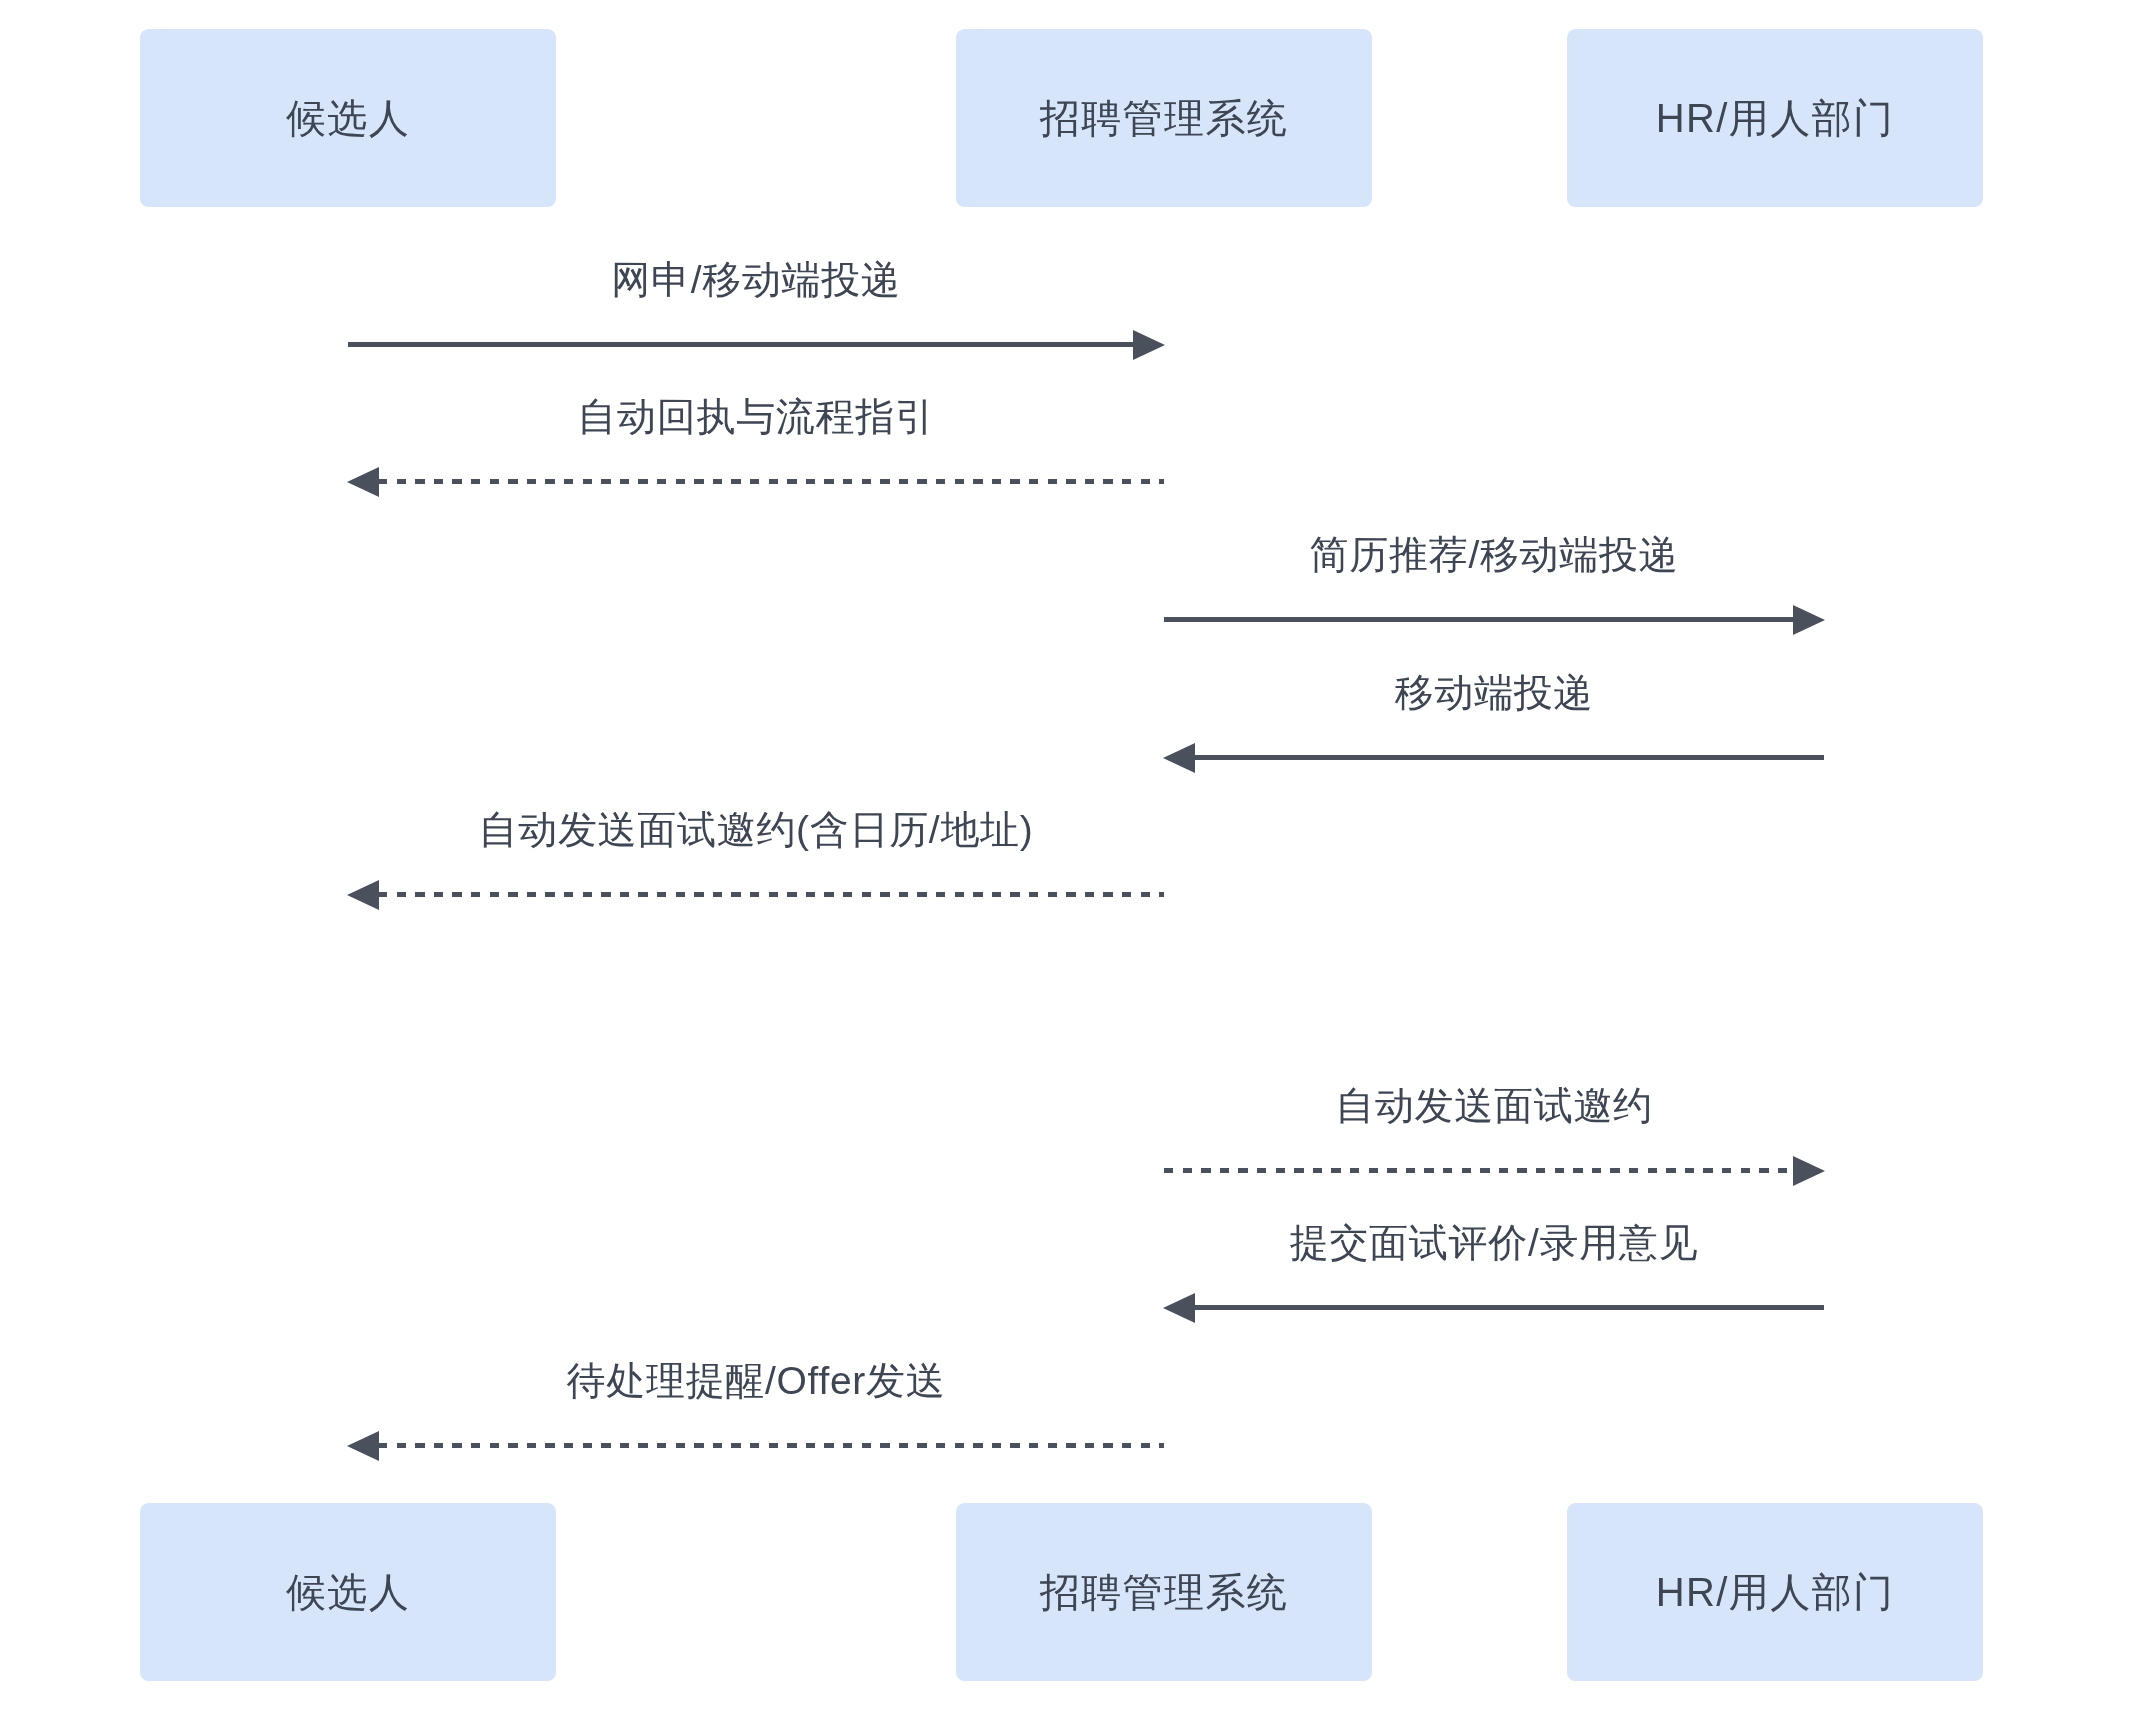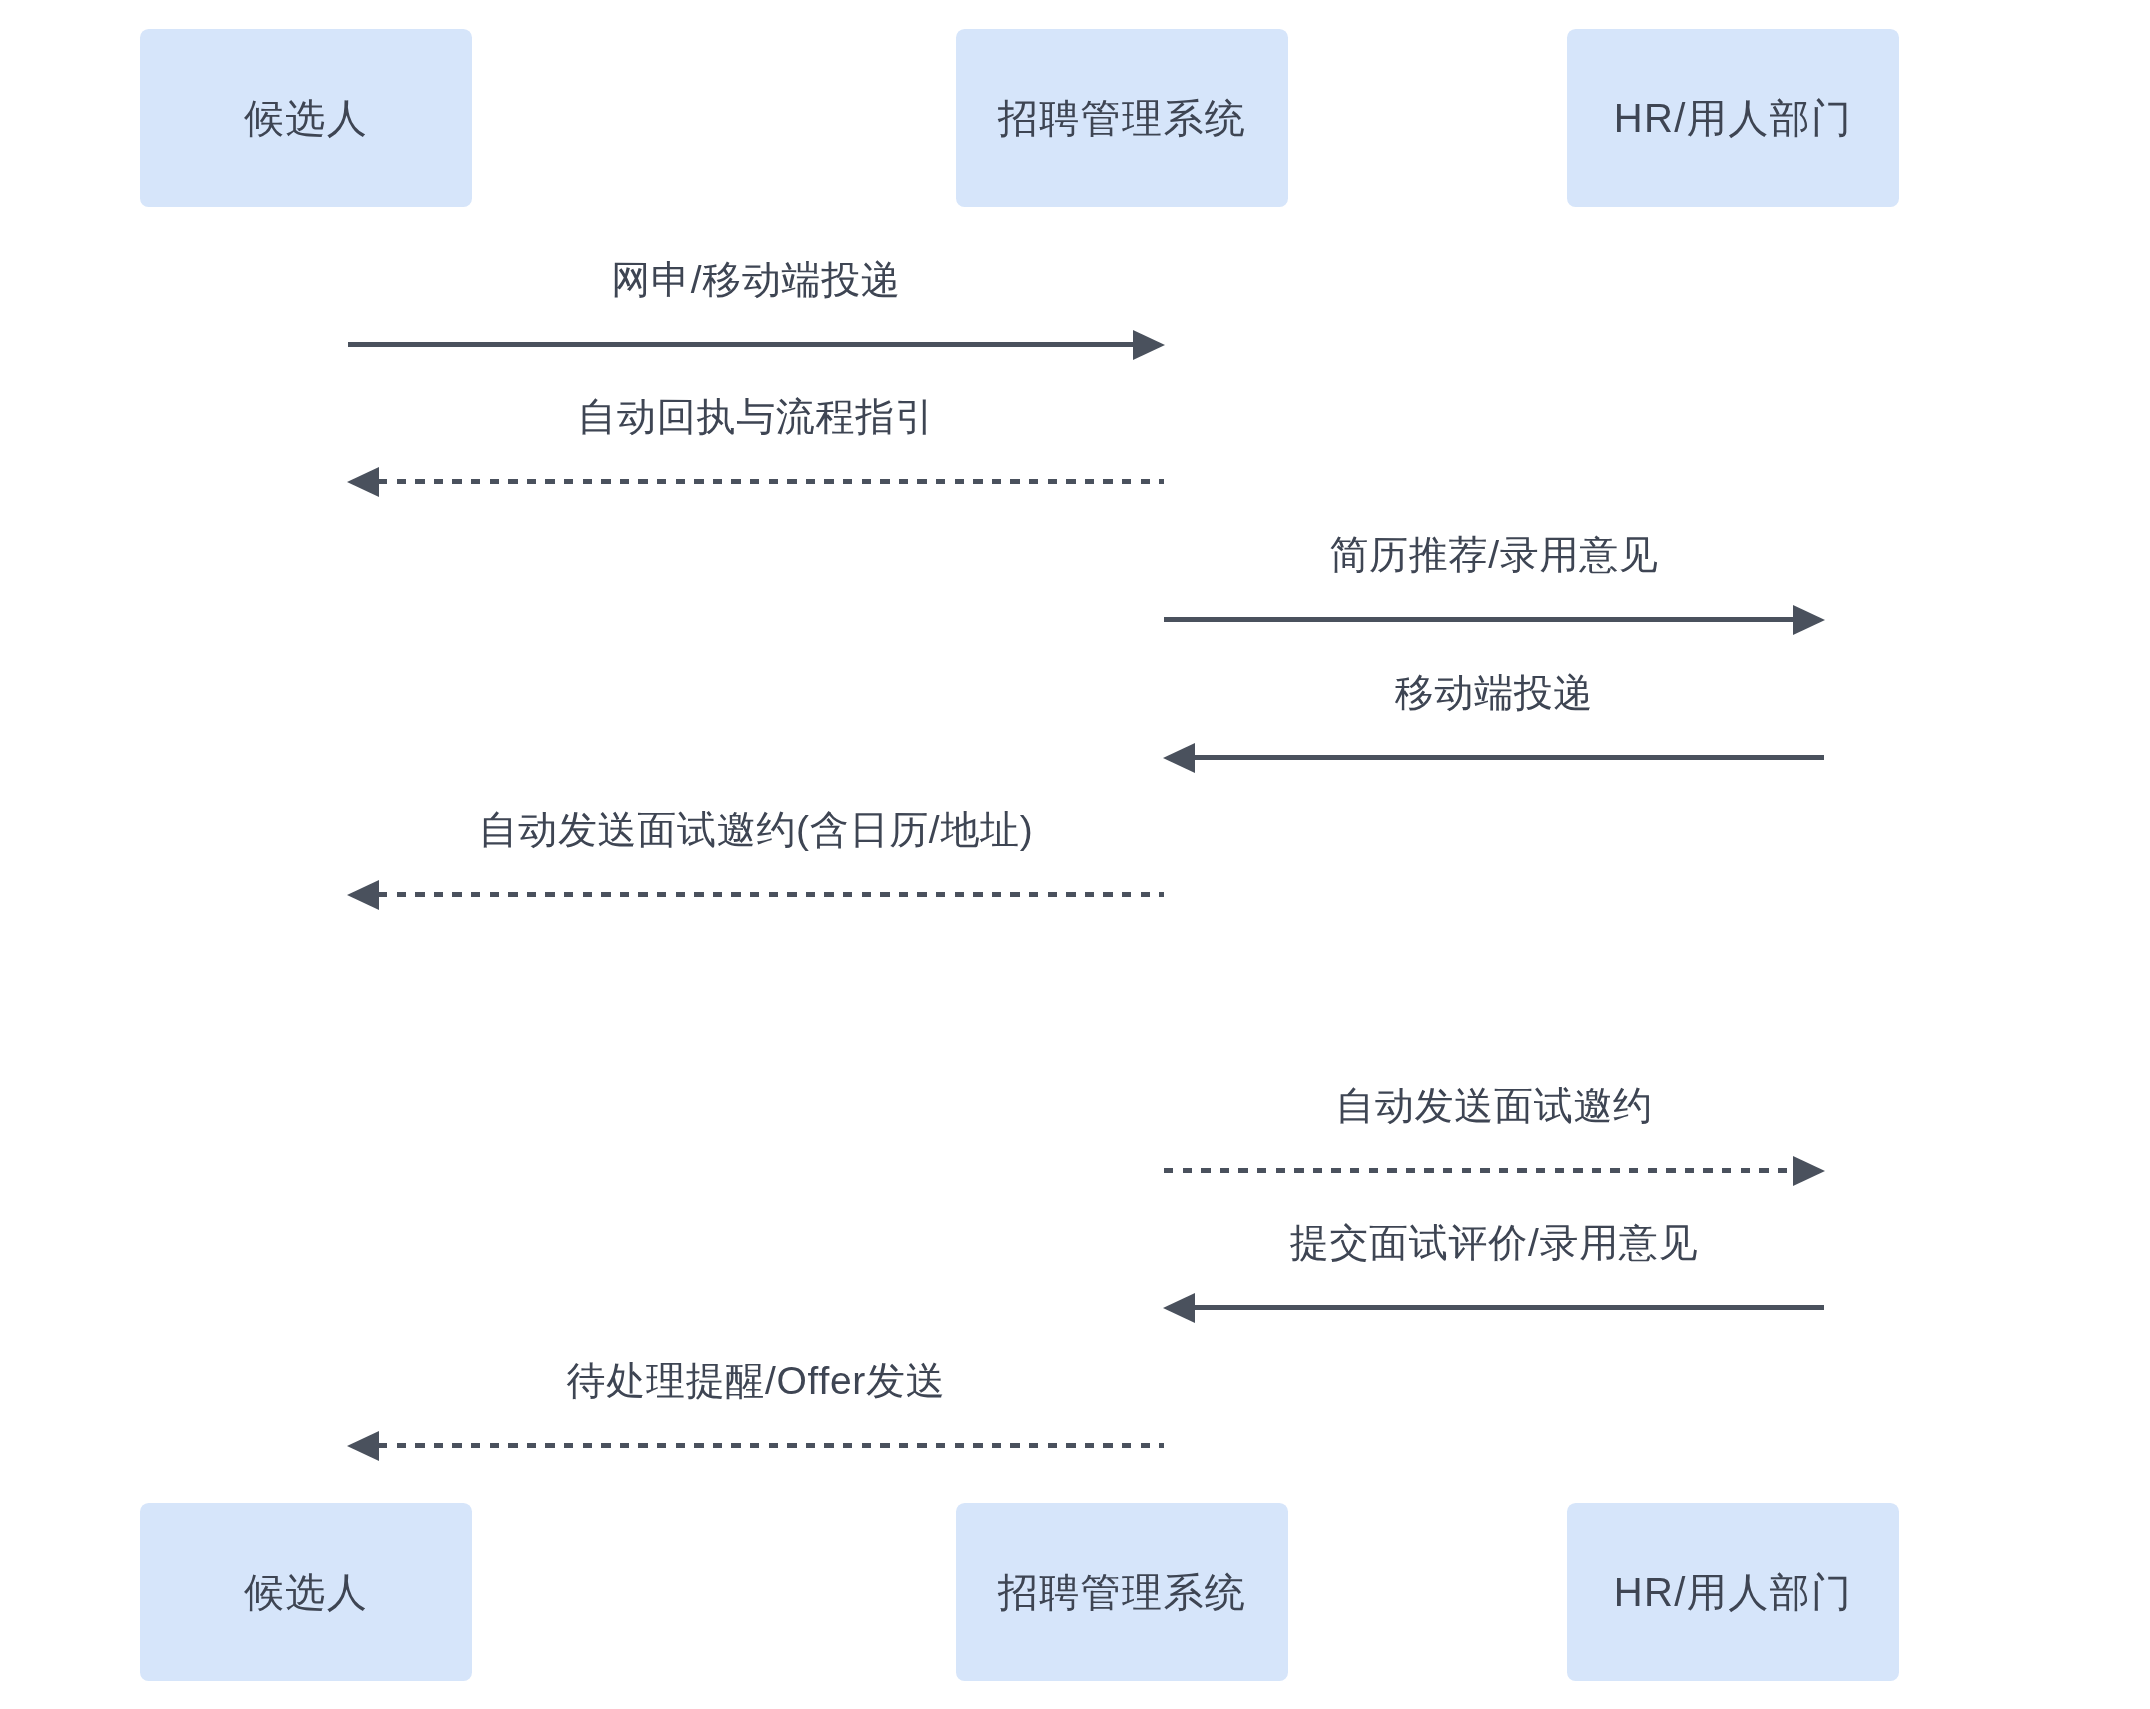--- a/index.html
+++ b/index.html
@@ -7,21 +7,21 @@
     width:2151px;height:1710px;
     background:#ffffff;
     font-family:"Liberation Sans","DejaVu Sans",sans-serif;
     position:relative;overflow:hidden;
   }
   .diagram{position:absolute;inset:0;}
 
   
   .actor{
     position:absolute;
-    width:332px;height:178px;
+    width:416px;height:178px;
     background:#d6e5fa;
     border-radius:8.6px;
     display:flex;align-items:center;justify-content:center;
   }
   .actor .actor-label{
     font-size:40px;
     color:#3e4553;
     letter-spacing:1.4px;
     white-space:nowrap;
   }
@@ -96,21 +96,21 @@
   </div>
 
   <div class="msg span-left" style="top:394px">
     <div class="msg-label">自动回执与流程指引</div>
     <div class="msg-line dashed to-left">
       <i class="head head-left"></i>
     </div>
   </div>
 
   <div class="msg span-right" style="top:532px">
-    <div class="msg-label">简历推荐/录用意见</div>
+    <div class="msg-label">简历推荐/移动端投递</div>
     <div class="msg-line solid to-right">
       <i class="head head-right"></i>
     </div>
   </div>
 
   <div class="msg span-right" style="top:670px">
     <div class="msg-label">移动端投递</div>
     <div class="msg-line solid to-left">
       <i class="head head-left"></i>
     </div>

